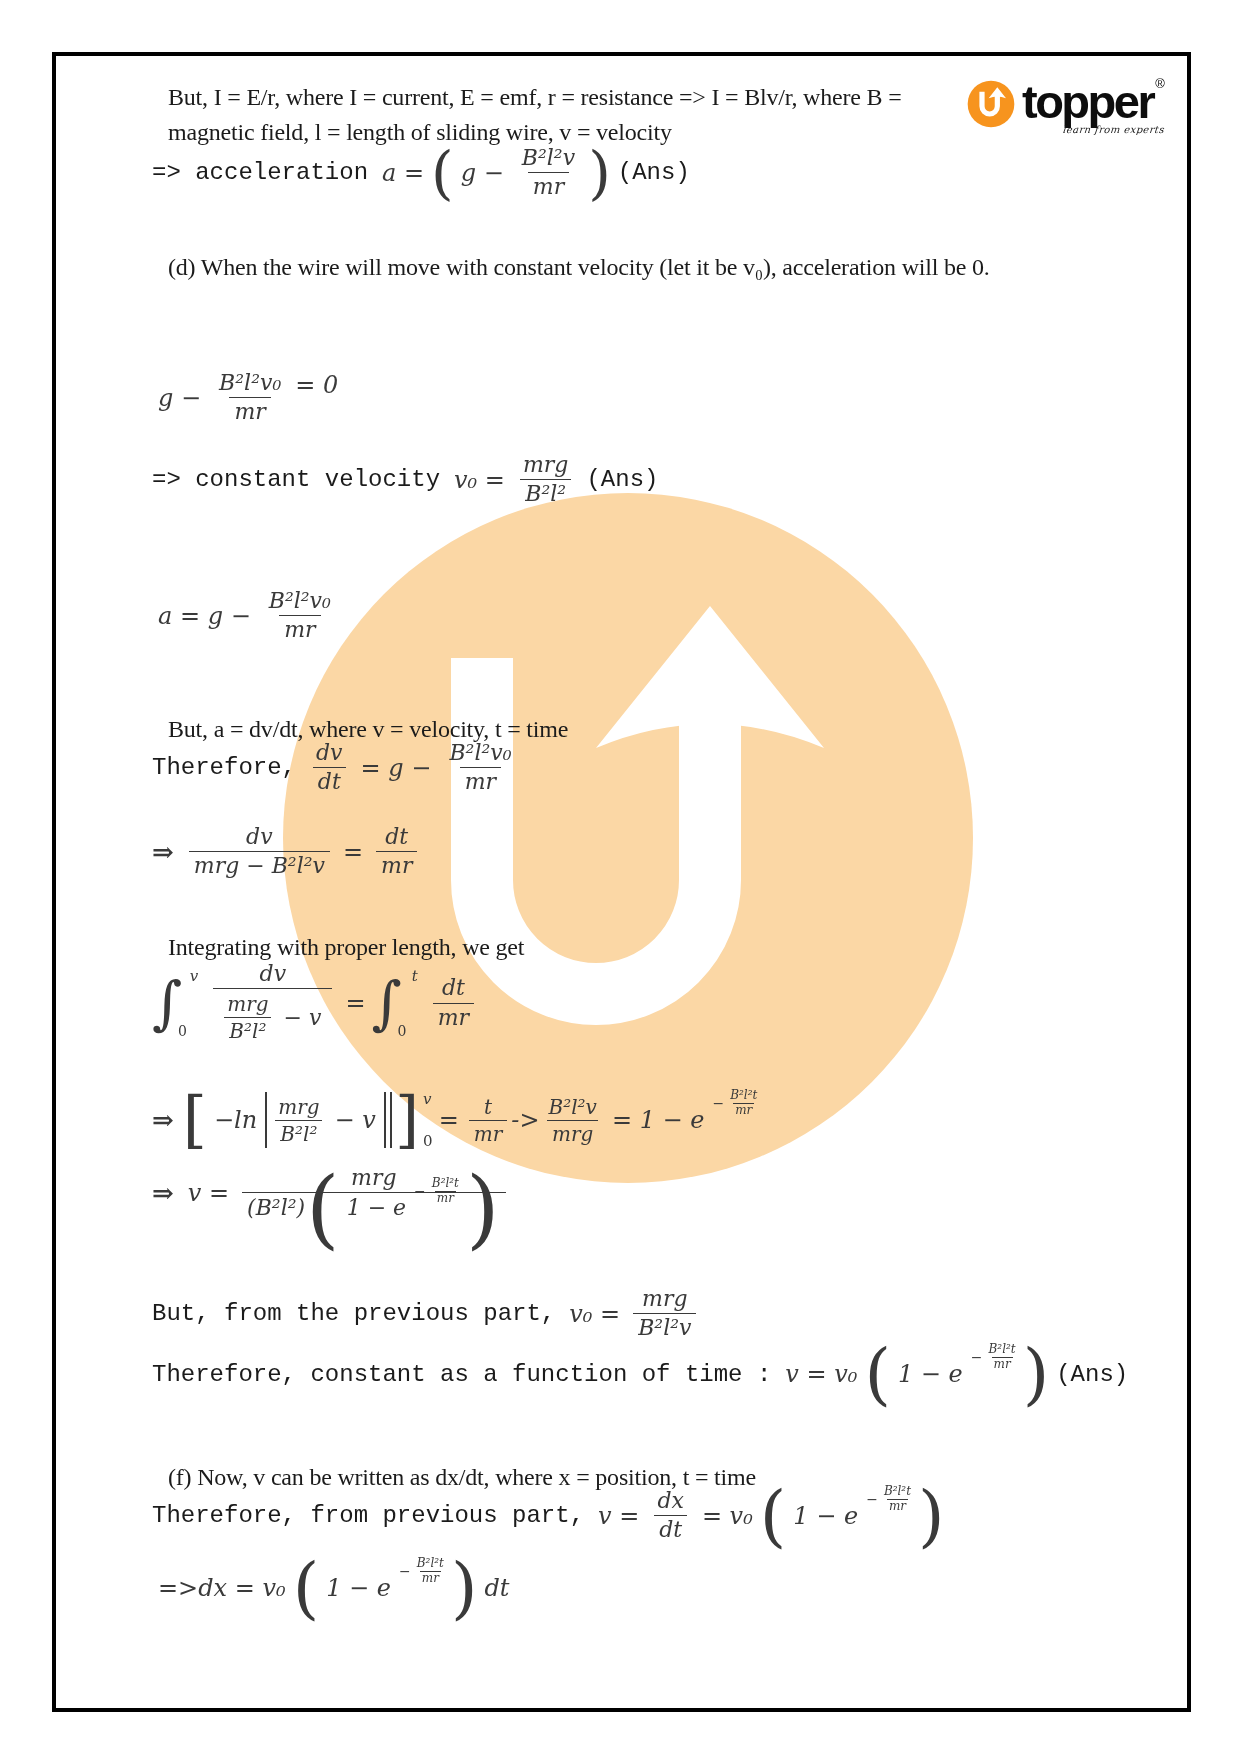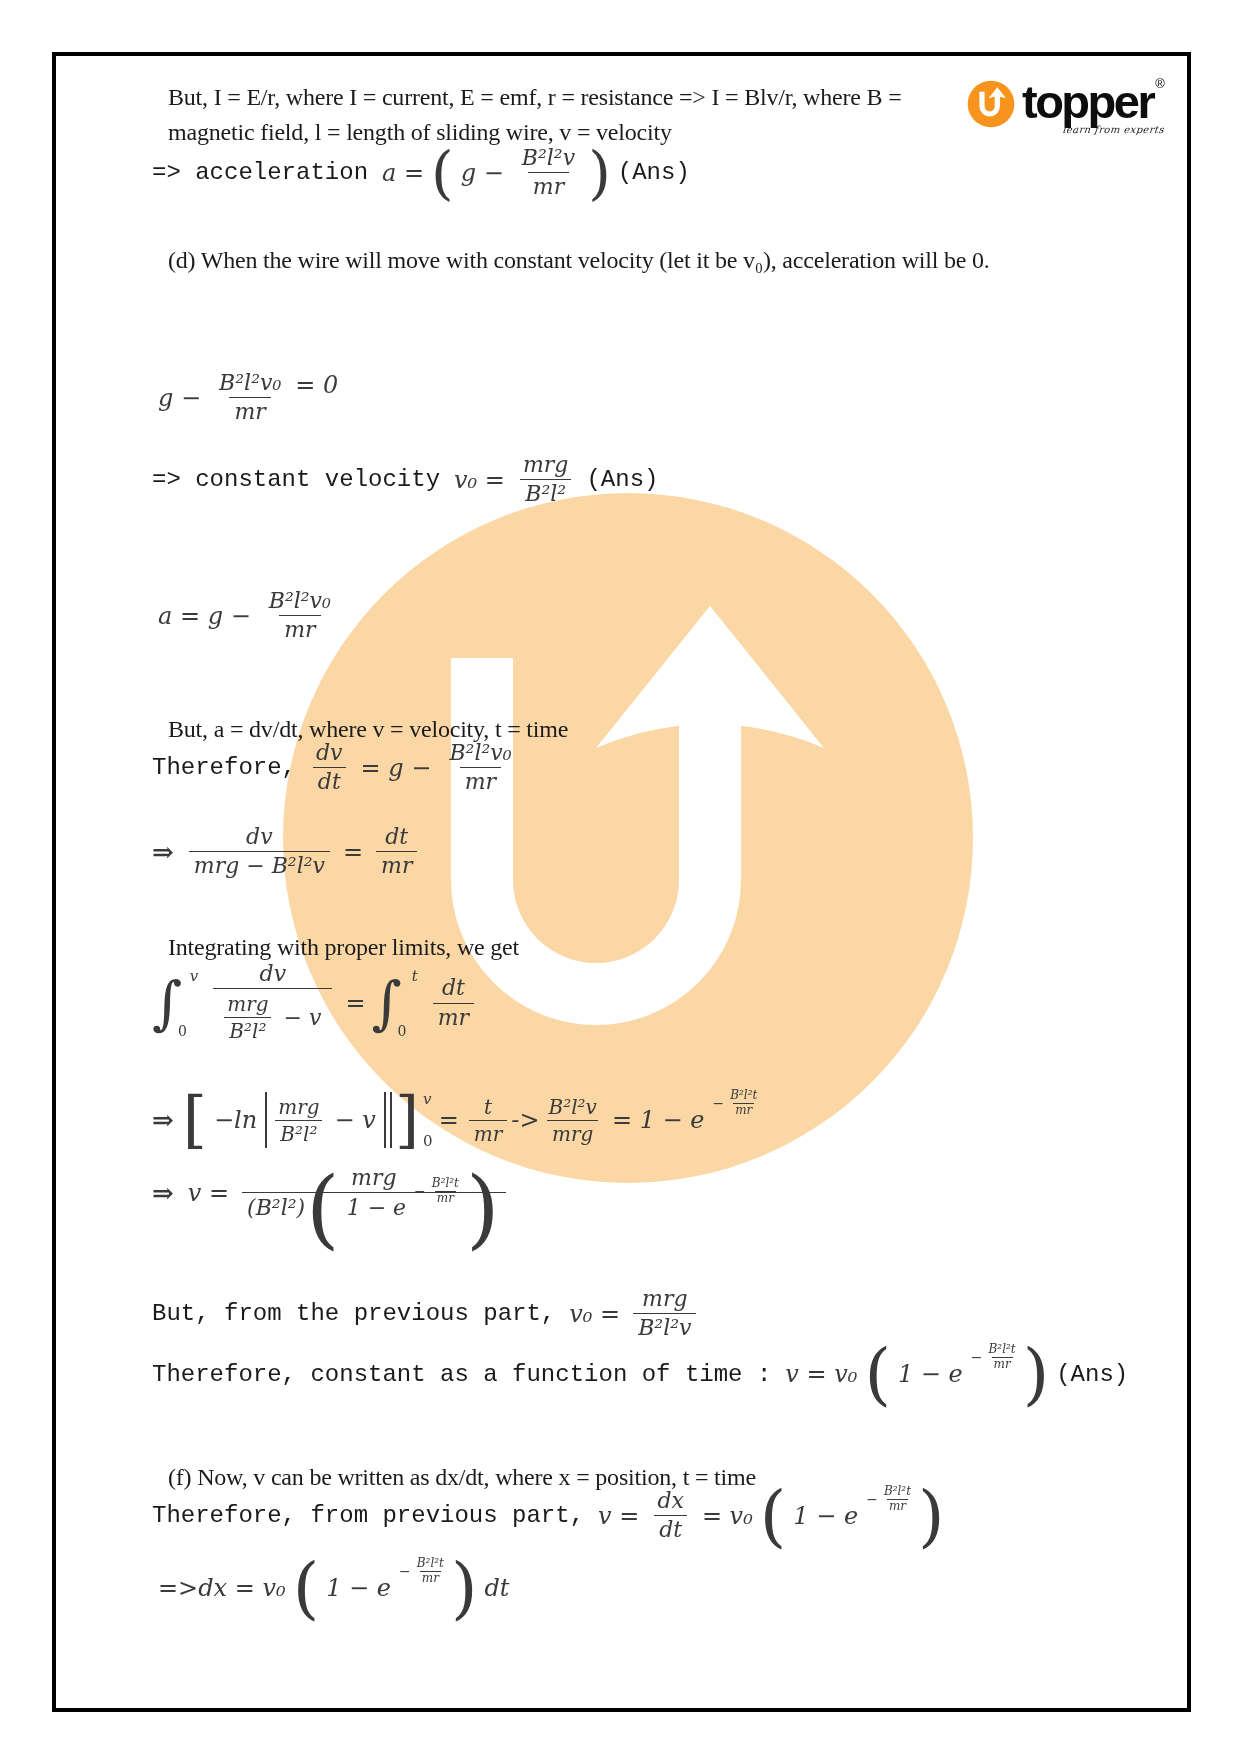--- a/index.html
+++ b/index.html
@@ -105,21 +105,21 @@
       <span class="bigp">(</span>
       <span class="tok">g −</span>
       <span class="frac">
         <span class="num">B²l²v</span>
         <span class="den">mr</span>
       </span>
       <span class="bigp">)</span>
       <span class="rm ans">(Ans)</span>
     </div>
 
-    <p class="block para" style="top:171px">(d) When the wire will move with constant velocity (let it be v₀), acceleration will be 0.</p>
+    <p class="block para" style="top:178px">(d) When the wire will move with constant velocity (let it be v₀), acceleration will be 0.</p>
 
 
     <div class="block eq" style="top:314px">
       <span class="tok">g −</span>
       <span class="frac">
         <span class="num">B²l²v₀</span>
         <span class="den">mr</span>
       </span>
       <span class="raise">= 0</span>
     </div>
@@ -164,21 +164,21 @@
         <span class="num">dv</span>
         <span class="den">mrg − B²l²v</span>
       </span>
       <span class="tok">=</span>
       <span class="frac">
         <span class="num">dt</span>
         <span class="den">mr</span>
       </span>
     </div>
 
-    <p class="block para" style="top:858px">Integrating with proper limits, we get</p>
+    <p class="block para" style="top:858px">Integrating with proper length, we get</p>
 
     <div class="block eq" style="top:905px">
       <span class="intwrap">
         <span class="intglyph">∫</span>
         <span class="isup">v</span>
         <span class="isub">0</span>
       </span>
       <span class="frac">
         <span class="num">dv</span>
         <span class="den denrow">

